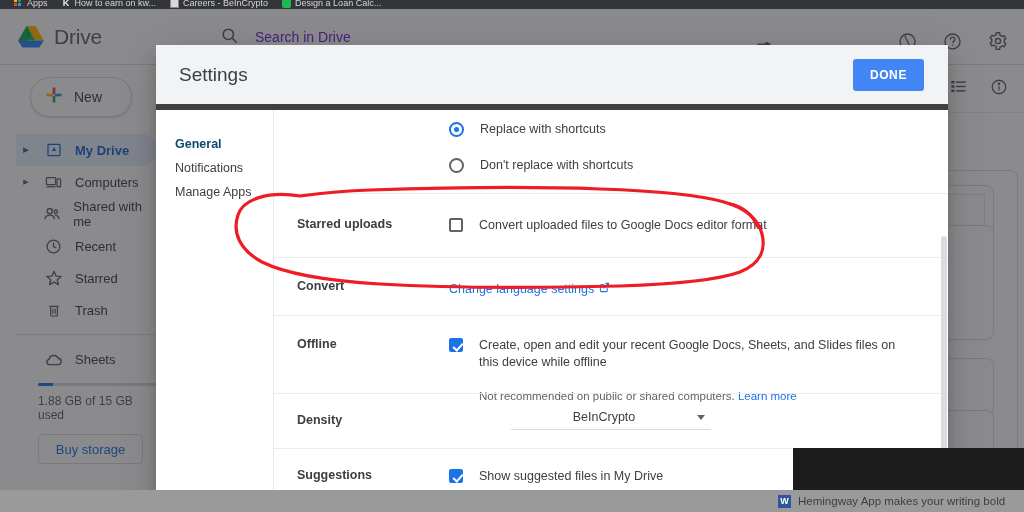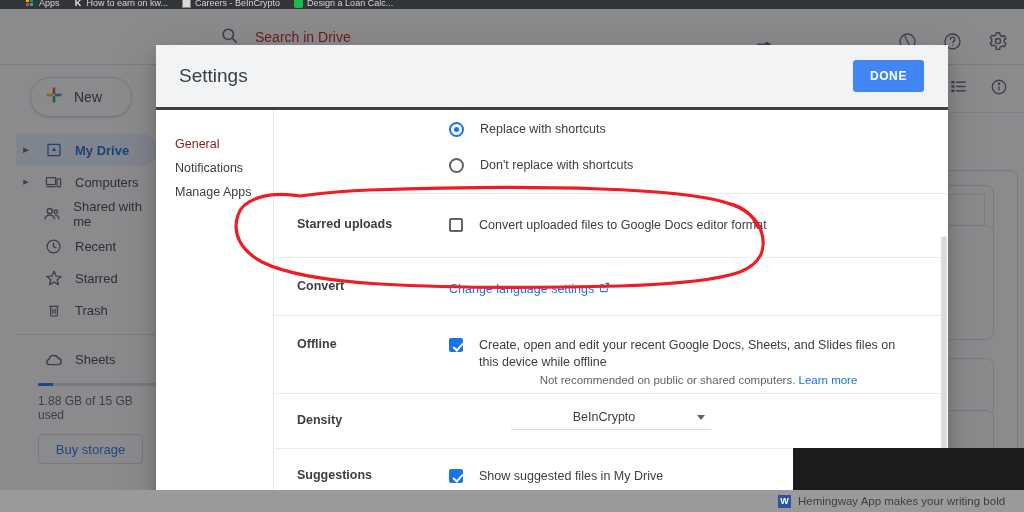--- a/index.html
+++ b/index.html
@@ -8,21 +8,21 @@
     overflow: hidden;
     font-family: "Liberation Sans", sans-serif;
     background: #fff;
   }
   #root { position: relative; width: 1024px; height: 512px; overflow: hidden; background:#fff; }
 
   
   .bookmarks {
     position: absolute; left:0; top:0; width:1024px; height:9px;
     background:#323639; display:flex; align-items:flex-end; overflow:hidden;
-    padding-left:26px; gap:14px;
+    padding-left:14px; gap:14px;
   }
   .bm { display:flex; align-items:flex-end; gap:4px; height:9px; overflow:hidden; }
   .bm-label {
     font-size:9px; color:#d6d6d6; white-space:nowrap; line-height:10px;
     transform: translateY(-1px);
   }
   .bm-ico { width:9px; height:9px; flex:none; position:relative; transform:translateY(-1px); }
   .ico-apps { background:
      linear-gradient(#f4b400,#f4b400) 0 0/3px 3px no-repeat,
      linear-gradient(#0f9d58,#0f9d58) 4px 0/3px 3px no-repeat,
@@ -36,21 +36,21 @@
   .drive { position:absolute; left:0; top:9px; width:1024px; height:503px; background:#fff; }
 
   .drive-topbar { position:absolute; left:0; top:0; width:1024px; height:56px; background:#fff;
      border-bottom:1px solid #e0e0e0; display:flex; align-items:center; }
   .brand { display:flex; align-items:center; gap:10px; width:200px; padding-left:18px; }
   .drive-logo { width:26px; height:23px; position:relative; }
   .brand-name { font-size:21px; color:#5f6368; letter-spacing:-0.2px; }
 
   .searchbar { position:absolute; left:208px; top:10px; width:560px; height:36px;
     display:flex; align-items:center; gap:16px; padding-left:12px; }
-  .search-ph { font-size:14px; color:#b91c1c; }
+  .search-ph { font-size:14px; color:#6d28d9; }
   .tune-icon { position:absolute; left:755px; top:30px; }
 
   .top-right { position:absolute; right:16px; top:22px; display:flex; gap:26px; align-items:center; }
 
   
   .sidebar { position:absolute; left:0; top:56px; width:158px; height:447px; background:#fff;padding-left:16px; }
   .newbtn {
     margin:12px 0 0 14px; width:102px; height:40px; border:1px solid #dadce0; border-radius:22px;
     display:flex; align-items:center; gap:10px; padding-left:13px; background:#fff;
     box-shadow:0 1px 2px rgba(60,64,67,.2);
@@ -84,45 +84,45 @@
   
   .scrim { position:absolute; left:0; top:9px; width:1024px; height:503px; background:rgba(32,33,36,0.52); }
 
   
   .dialog {
     position:absolute; left:156px; top:45px; width:792px; height:467px;
     background:#fff; box-shadow:0 11px 15px rgba(0,0,0,.2), 0 9px 46px rgba(0,0,0,.12);
     overflow:hidden;
   }
   .dlg-head { height:65px; background:#f1f3f4; display:flex; align-items:center;
-     justify-content:space-between; padding:0 24px 0 23px; border-bottom:3px solid #404040; }
+     justify-content:space-between; padding:0 24px 0 23px; border-bottom:6px solid #404040; }
   .dlg-title { font-size:19px; color:#3c4043; }
   .done-btn { background:#4285f4; color:#fff; font-size:12px; font-weight:bold; letter-spacing:.6px;
      border-radius:3px; padding:9px 17px; border:none; }
   .dlg-body { display:flex; height:402px; }
   .dlg-nav { width:117px; padding-top:22px; flex:none; }
   .dlg-nav-item { font-size:12.5px; color:#3c4043; padding:5px 0 5px 19px; }
-  .dlg-nav-item.active { color:#7f1d1d; font-weight:normal; }
+  .dlg-nav-item.active { color:#0c4a6e; font-weight:bold; }
   .dlg-main { flex:1; position:relative; border-left:1px solid #e8eaed; overflow:hidden; }
 
   .row { display:flex; padding:0 30px 0 23px; position:relative; }
   .row + .row { border-top:1px solid #ececec; }
   .row-label { width:152px; flex:none; font-size:12.5px; font-weight:bold; color:#3c4043; padding-top:19px; }
   .row-body { flex:1; padding:12px 0 14px 0; }
 
   .opt { display:flex; align-items:flex-start; gap:16px; padding:5px 0; }
   .radio { width:15px; height:15px; border-radius:50%; border:2px solid #5f6368; flex:none; margin-top:1px; position:relative; }
   .radio.on { border-color:#1a73e8; }
   .radio.on::after { content:""; position:absolute; left:3px; top:3px; width:5px; height:5px; border-radius:50%; background:#1a73e8; }
   .cbox { width:14px; height:14px; border:2px solid #5f6368; border-radius:2px; flex:none; margin-top:1px; }
   .cbox.on { background:#1a73e8; border-color:#1a73e8; position:relative; }
   .cbox.on::after { content:""; position:absolute; left:3.5px; top:0.5px; width:4px; height:8px;
      border:solid #fff; border-width:0 2px 2px 0; transform:rotate(42deg); }
   .opt-label { font-size:12.5px; color:#3c4043; line-height:17px; }
-  .sub-note { font-size:11.5px; color:#5f6368; margin-top:3px;text-align:center; }
+  .sub-note { font-size:11.5px; color:#5f6368; margin-top:19px; }
   .link { color:#1a73e8; }
 
   .select { width:200px; border-bottom:1px solid #dadce0; display:flex; align-items:center;
      justify-content:space-between; padding:0 6px 5px 0; margin-left:62px; }
   .select-val { font-size:12.5px; color:#3c4043; flex:1; text-align:center; }
   .caret { width:0; height:0; border-left:4.5px solid transparent; border-right:4.5px solid transparent;
      border-top:5px solid #5f6368; }
 
   
   .dlg-scroll { position:absolute; right:1px; top:126px; width:6px; height:260px; background:#dadce0; border-radius:3px; }
@@ -158,20 +158,31 @@
     </div>
     <div class="bm">
       <span class="bm-ico ico-green"></span>
       <span class="bm-label">Design a Loan Calc...</span>
     </div>
   </div>
 
   <div class="drive">
 
     <div class="drive-topbar">
+      <div class="brand">
+        <span class="drive-logo">
+          <svg width="26" height="23" viewBox="0 0 26 23">
+            <path d="M8.6 1 L17.4 1 L25.8 15.4 L17 15.4 Z" fill="#ffba00"></path>
+            <path d="M8.6 1 L0.2 15.4 L4.6 22.6 L13 8.2 Z" fill="#0da960"></path>
+            <path d="M0.2 15.4 L25.8 15.4 L21.4 22.6 L4.6 22.6 Z" fill="#2684fc"></path>
+            <path d="M8.6 1 L13 8.2 L17 15.4 L8.8 15.4 Z" fill="#00ac47" opacity="0.9"></path>
+          </svg>
+        </span>
+        <span class="brand-name">Drive</span>
+      </div>
 
       <div class="searchbar">
         <span>
           <svg width="19" height="19" viewBox="0 0 24 24" fill="none" stroke="#5f6368" stroke-width="2">
             <circle cx="10.5" cy="10.5" r="6.5"></circle>
               <line x1="15.5" y1="15.5" x2="21" y2="21"></line>
           </svg>
         </span>
         <span class="search-ph" title="Search in Drive">Search in Drive</span>
       </div>

